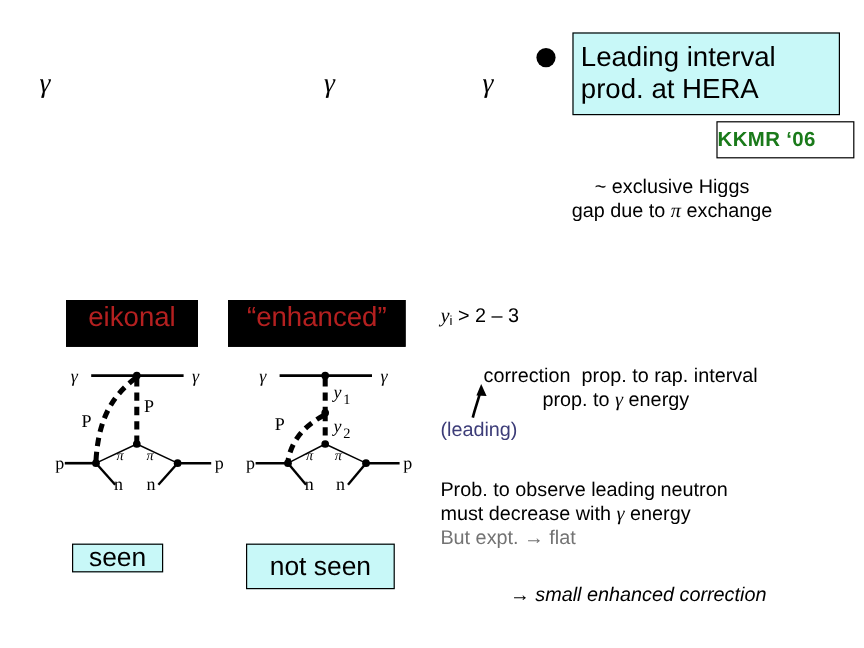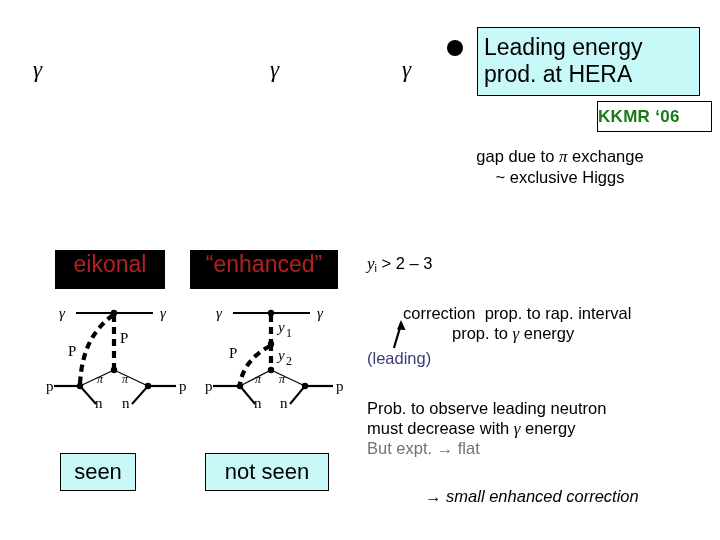--- a/index.html
+++ b/index.html
@@ -153,31 +153,31 @@
 </head>
 <body>
 
 <div class="abs gamma-top" style="left:33px; top:58px;">γ</div>
 <div class="abs gamma-top" style="left:270px; top:58px;">γ</div>
 <div class="abs gamma-top" style="left:402px; top:58px;">γ</div>
 
 <div class="abs bullet-dot" style="left:447px; top:40px;"></div>
 
 <div class="abs cyan-box" style="left:477px; top:27px; width:223px; height:69px;">
-  <div class="line">Leading energy</div>
+  <div class="line">Leading interval</div>
   <div class="line">prod. at HERA</div>
 </div>
 
 <div class="abs kkmr-box" style="left:597px; top:101px; width:115px; height:31px;">
   <div class="line">KKMR ‘06</div>
 </div>
 
 <div class="abs note" style="left:410px; top:146px; width:300px;">
+  <div>~ exclusive Higgs</div>
   <div><span>gap due to </span><span class="sym-pi">π</span><span> exchange</span></div>
-  <div>~ exclusive Higgs</div>
 </div>
 
 <div class="abs yellow-box" style="left:55px; top:250px; width:110px; height:39px;">
   <div class="line">eikonal</div>
 </div>
 
 <div class="abs yellow-box" style="left:190px; top:250px; width:148px; height:39px;">
   <div class="line">“enhanced”</div>
 </div>
 
@@ -245,21 +245,21 @@
     <text class="lbl-up" x="24" y="60">P</text>
     <text class="lbl-sm" x="50" y="85">π</text>
     <text class="lbl-sm" x="74" y="85">π</text>
     <text class="lbl-up" x="0" y="93">p</text>
     <text class="lbl-up" x="131" y="93">p</text>
     <text class="lbl-up" x="49" y="110">n</text>
     <text class="lbl-up" x="75" y="110">n</text>
   </svg>
 </div>
 
-<div class="abs seen-box" style="left:60px; top:453px; width:76px; height:38px;">
+<div class="abs seen-box" style="left:60px; top:453px; width:76px; height:24px;">
   <div class="line">seen</div>
 </div>
 
 <div class="abs seen-box" style="left:205px; top:453px; width:124px; height:38px;">
   <div class="line">not seen</div>
 </div>
 
 <div class="abs rtext" style="left:367px; top:253px;"><span class="gam-in">y</span><span class="sub">i</span><span> &gt; 2 – 3</span></div>
 
 <div class="abs rtext" style="left:367px; top:303px;margin-left:36px;"><span>correction</span><span>&nbsp;&nbsp;</span><span>prop. to  rap. interval</span></div>

